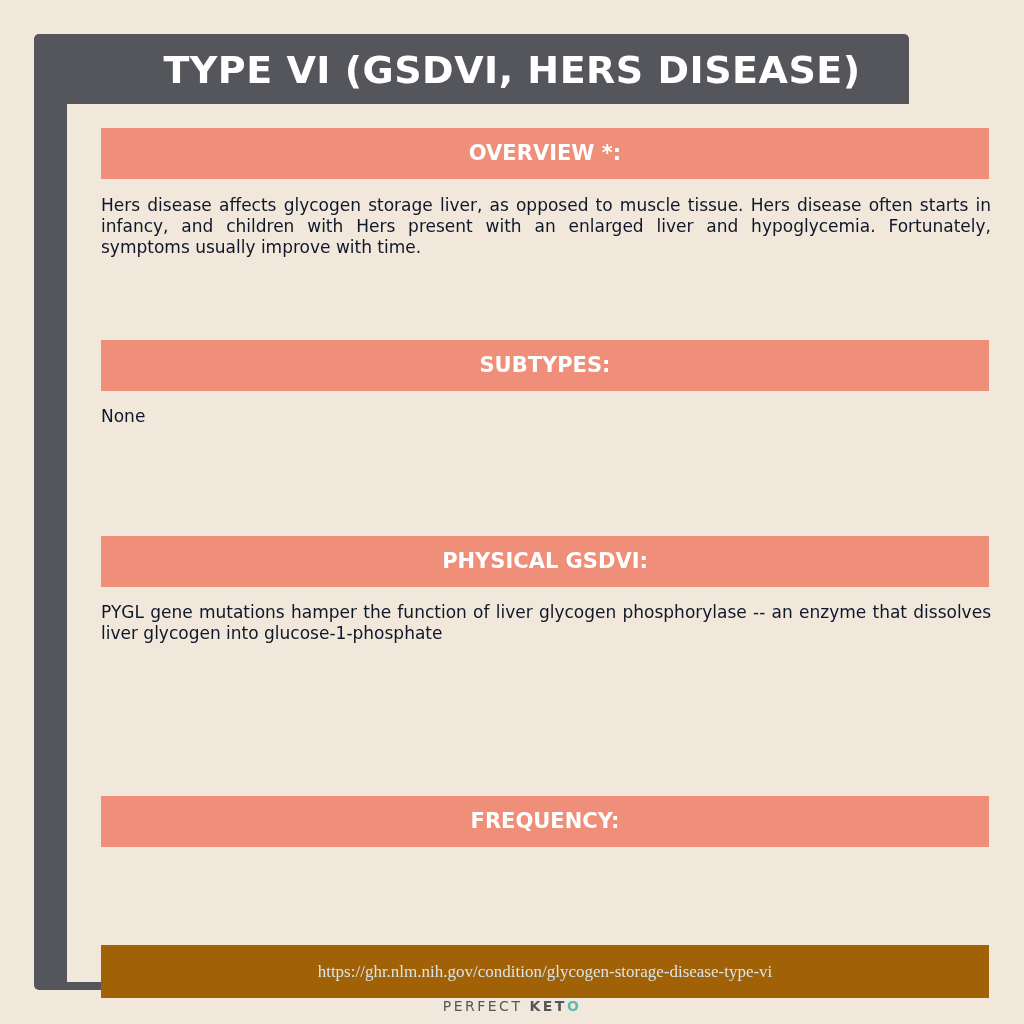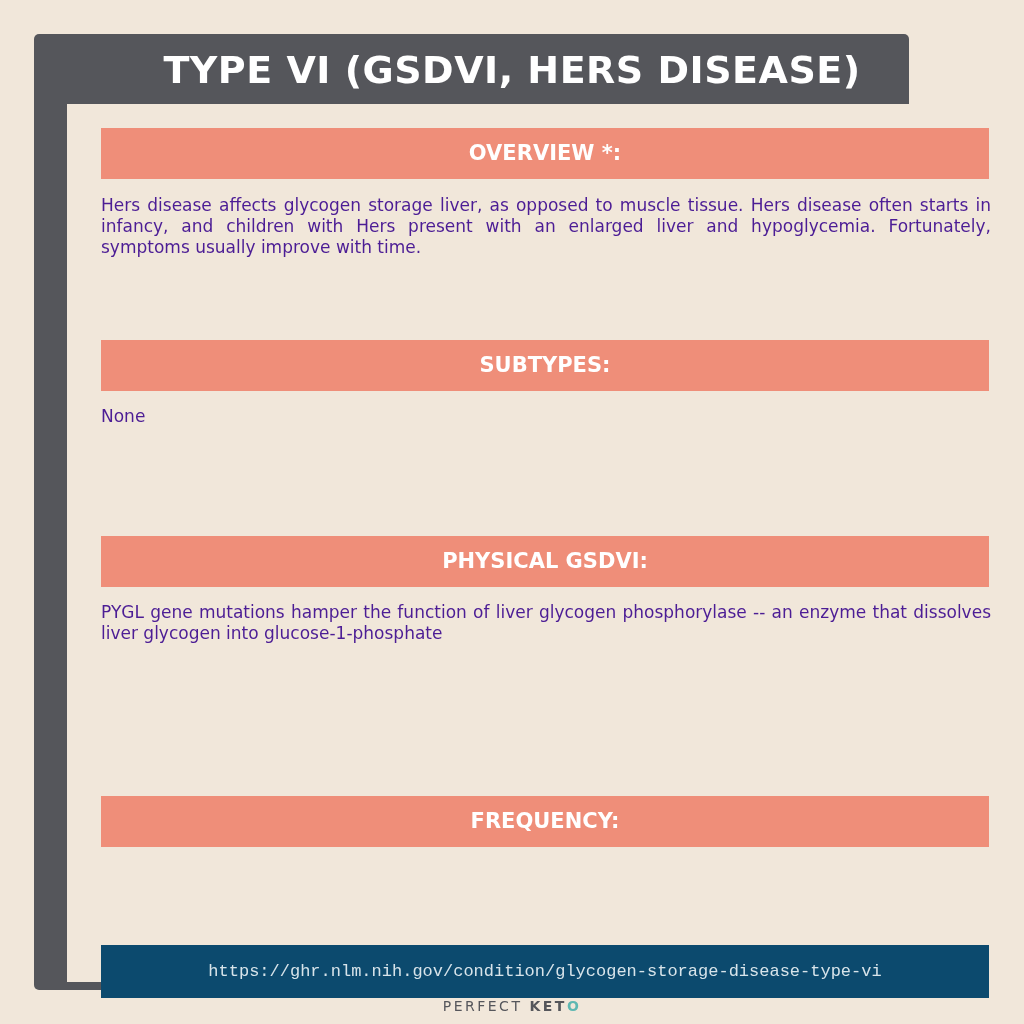--- a/index.html
+++ b/index.html
@@ -22,28 +22,28 @@
     background:#f1e7da;
     margin-left:26px;
   }
   .bar {
     position:absolute; left:34px; width:888px; height:51px;
     background:#ef8e79; color:#ffffff; font-weight:bold; font-size:21px;
     text-align:center; line-height:51px;
     font-family: "DejaVu Sans", sans-serif;
   }
   .text {
-    position:absolute; left:34px; width:890px; color:#4c1d95;
+    position:absolute; left:34px; width:890px; color:#0f172a;
     font-size:17px; line-height:21px; text-align:justify;
     font-family: "DejaVu Sans", sans-serif;
   }
   .link {
     position:absolute; left:34px; width:888px; height:53px; top:841px;
-    background:#0c4a6e; color:#d8e4ea; font-size:17px; text-align:center; line-height:53px;
-    font-family: Liberation Mono, monospace;
+    background:#a16207; color:#d8e4ea; font-size:17px; text-align:center; line-height:53px;
+    font-family: Liberation Serif, serif;
   }
   .brand {
     position:absolute; left:0; width:1024px; top:998px; text-align:center;
     font-size:14px; letter-spacing:2.5px; color:#55565b;
     font-family: "DejaVu Sans", sans-serif;
   }
   .brand b { font-weight:bold; }
   .brand .o { color:#5fb8b2; font-weight:bold; }
 </style>
 </head>

